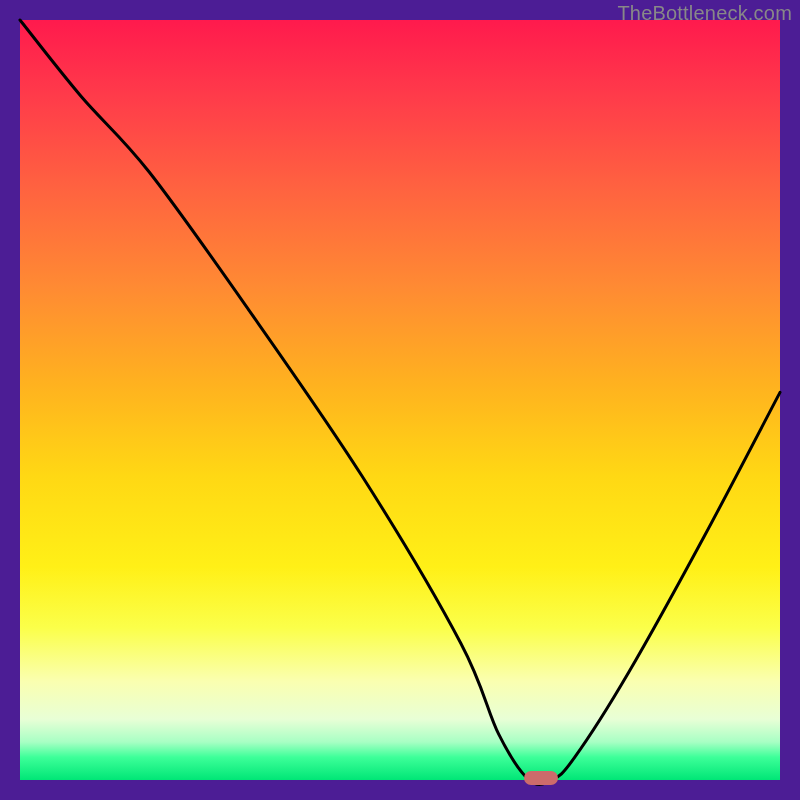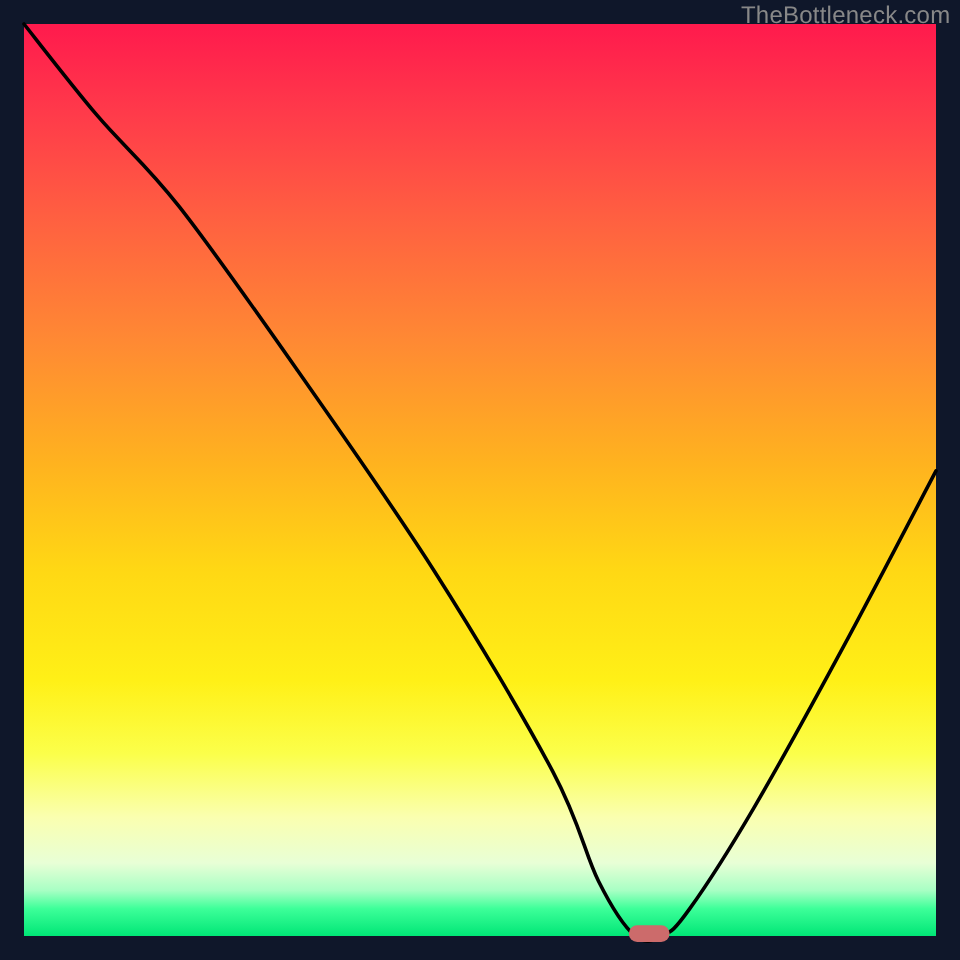--- a/index.html
+++ b/index.html
@@ -9,21 +9,21 @@
     height: 800px;
     background: #000;
     overflow: hidden;
   }
   .frame {
     position: absolute;
     left: 0;
     top: 0;
     width: 800px;
     height: 800px;
-    background: #0f172a;
+    background: #4c1d95;
   }
   .plot-area {
     position: absolute;
     left: 20px;
     top: 20px;
     width: 760px;
     height: 760px;
     background: linear-gradient(
       to bottom,
       #ff1a4d 0%,

